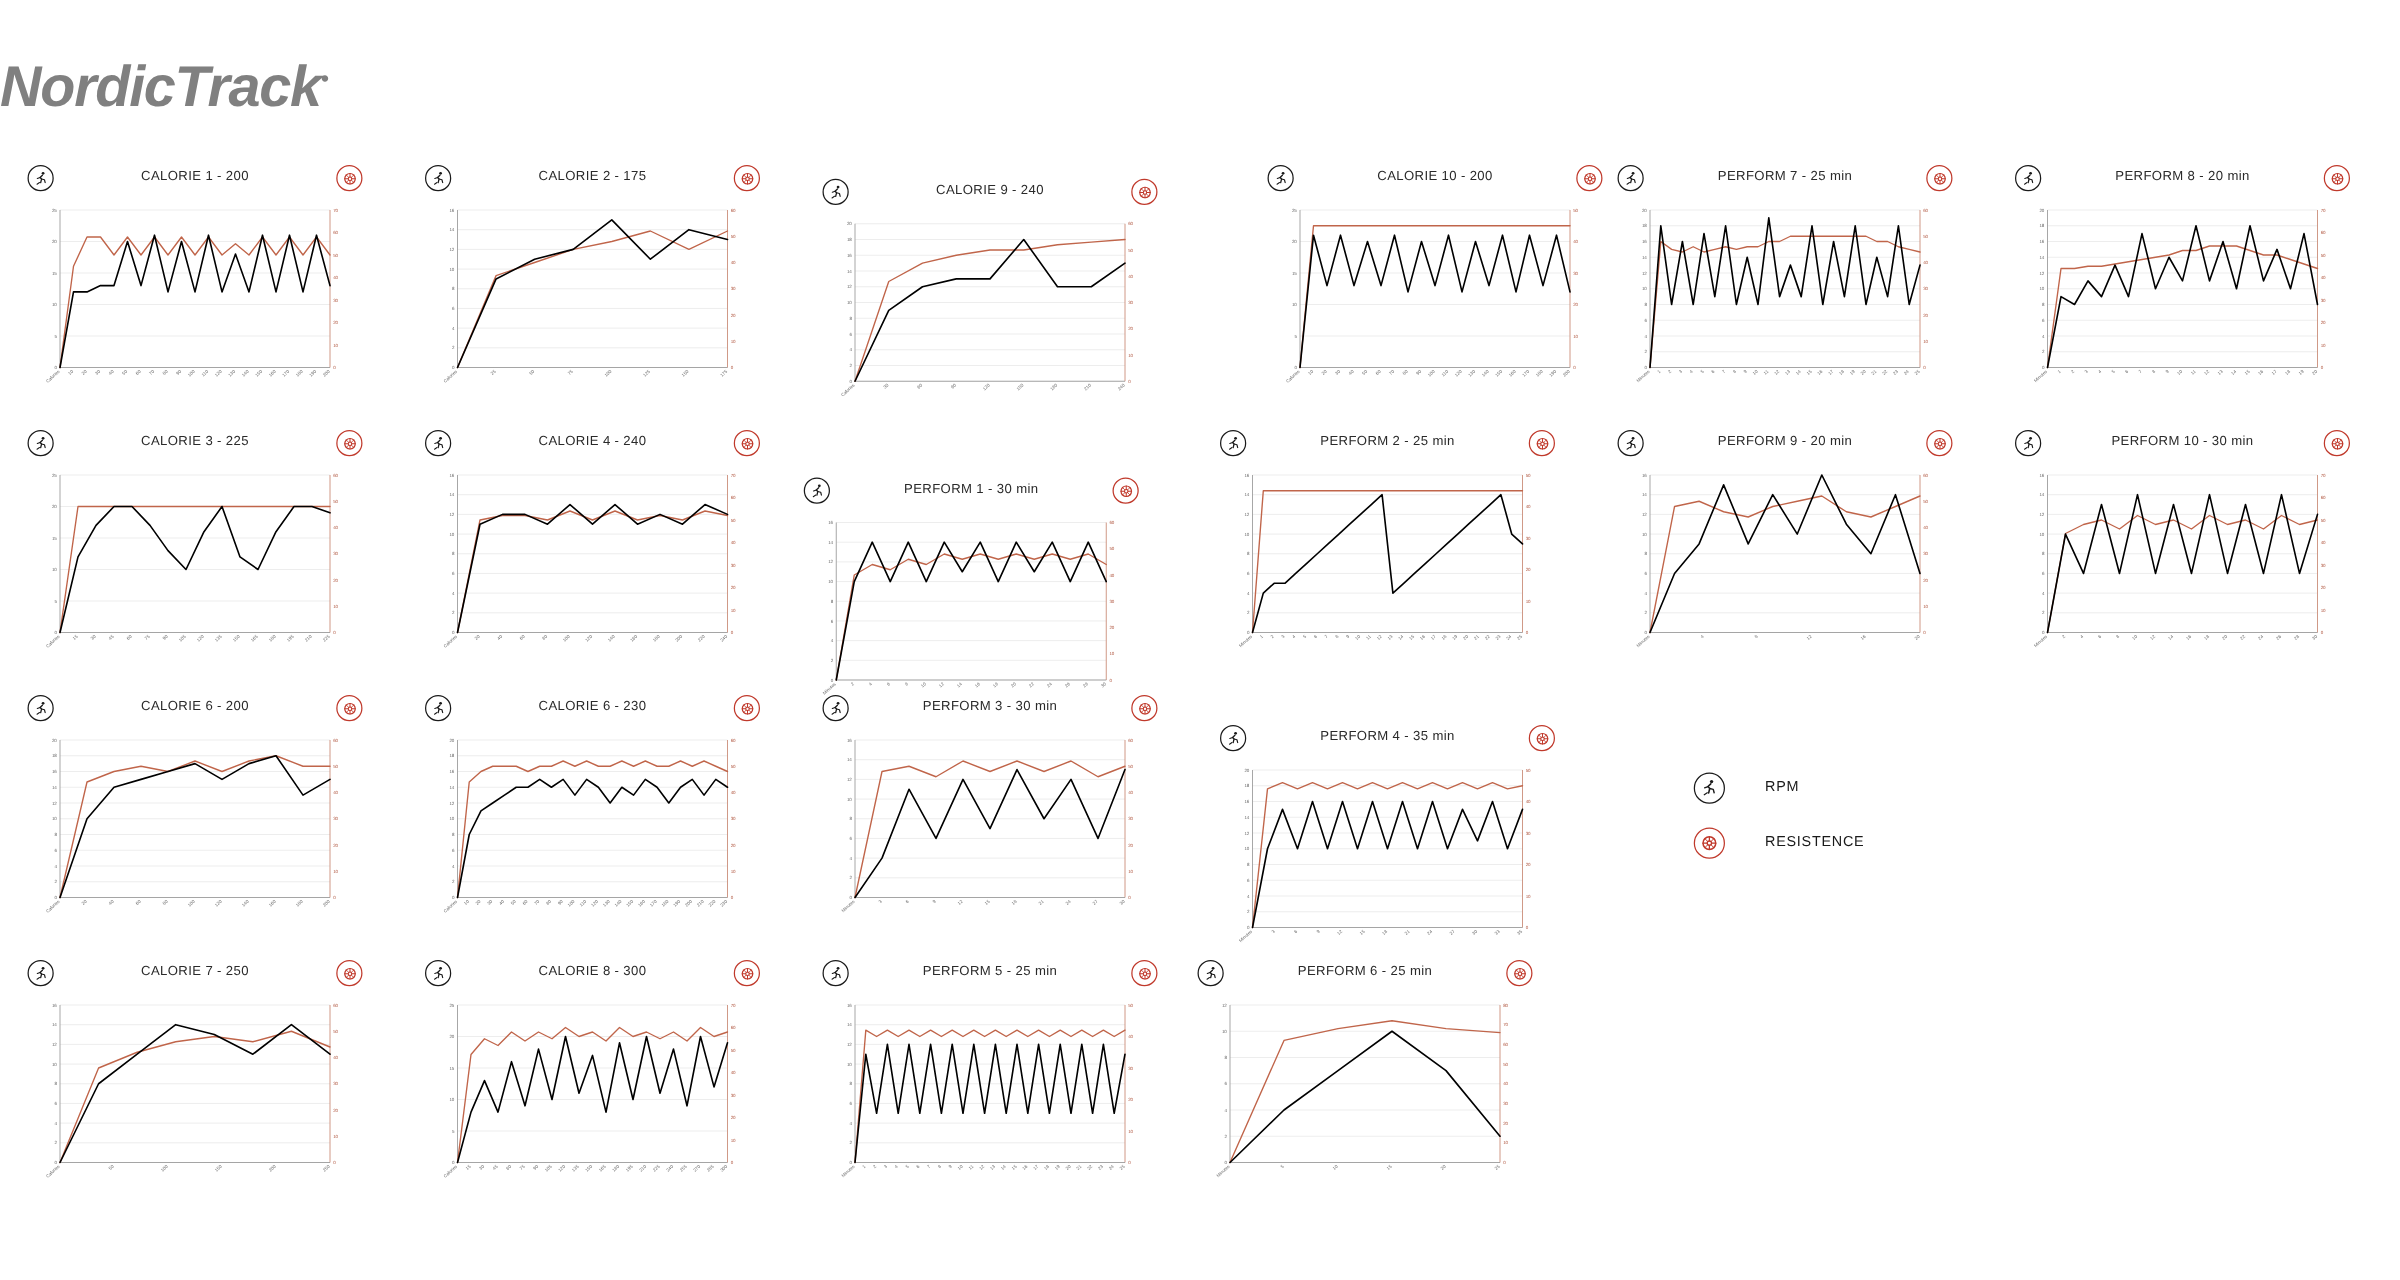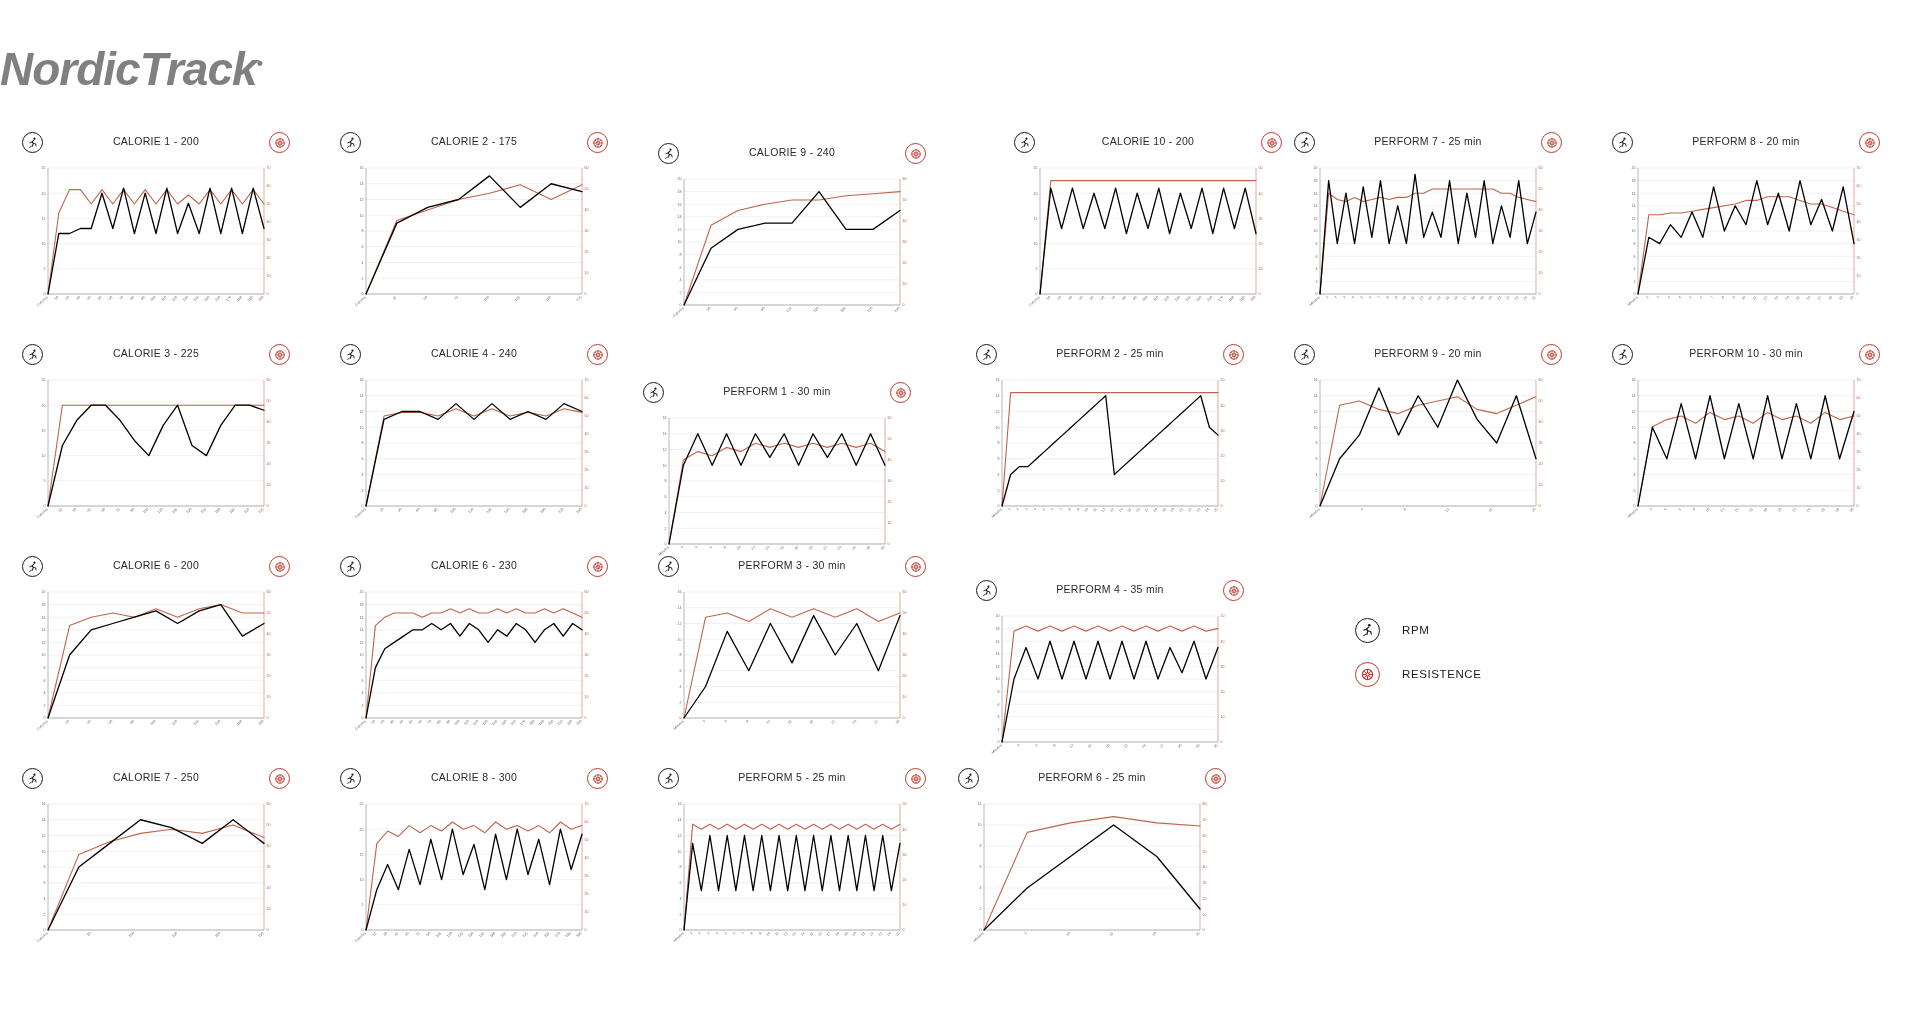--- a/index.html
+++ b/index.html
@@ -105,21 +105,21 @@
     border: 1.4px solid #1a1a1a;
     background: #fff;
     display: flex;
     align-items: center;
     justify-content: center;
     box-sizing: border-box;
     flex: 0 0 auto;
   }
   .legend-badge.res { border-color: #c0392b; }
   .legend-label {
-    margin-left: 22px;
+    margin-left: 32px;
     font-size: 11.5px;
     color: #1a1a1a;
     letter-spacing: 0.6px;
   }
   .tick-text { font-size: 3.6px; fill: #6a6a6a; font-family: "Liberation Sans", sans-serif; }
   .tick-text-r { font-size: 3.6px; fill: #b0563f; font-family: "Liberation Sans", sans-serif; }
 </style>
 </head>
 <body>
 

